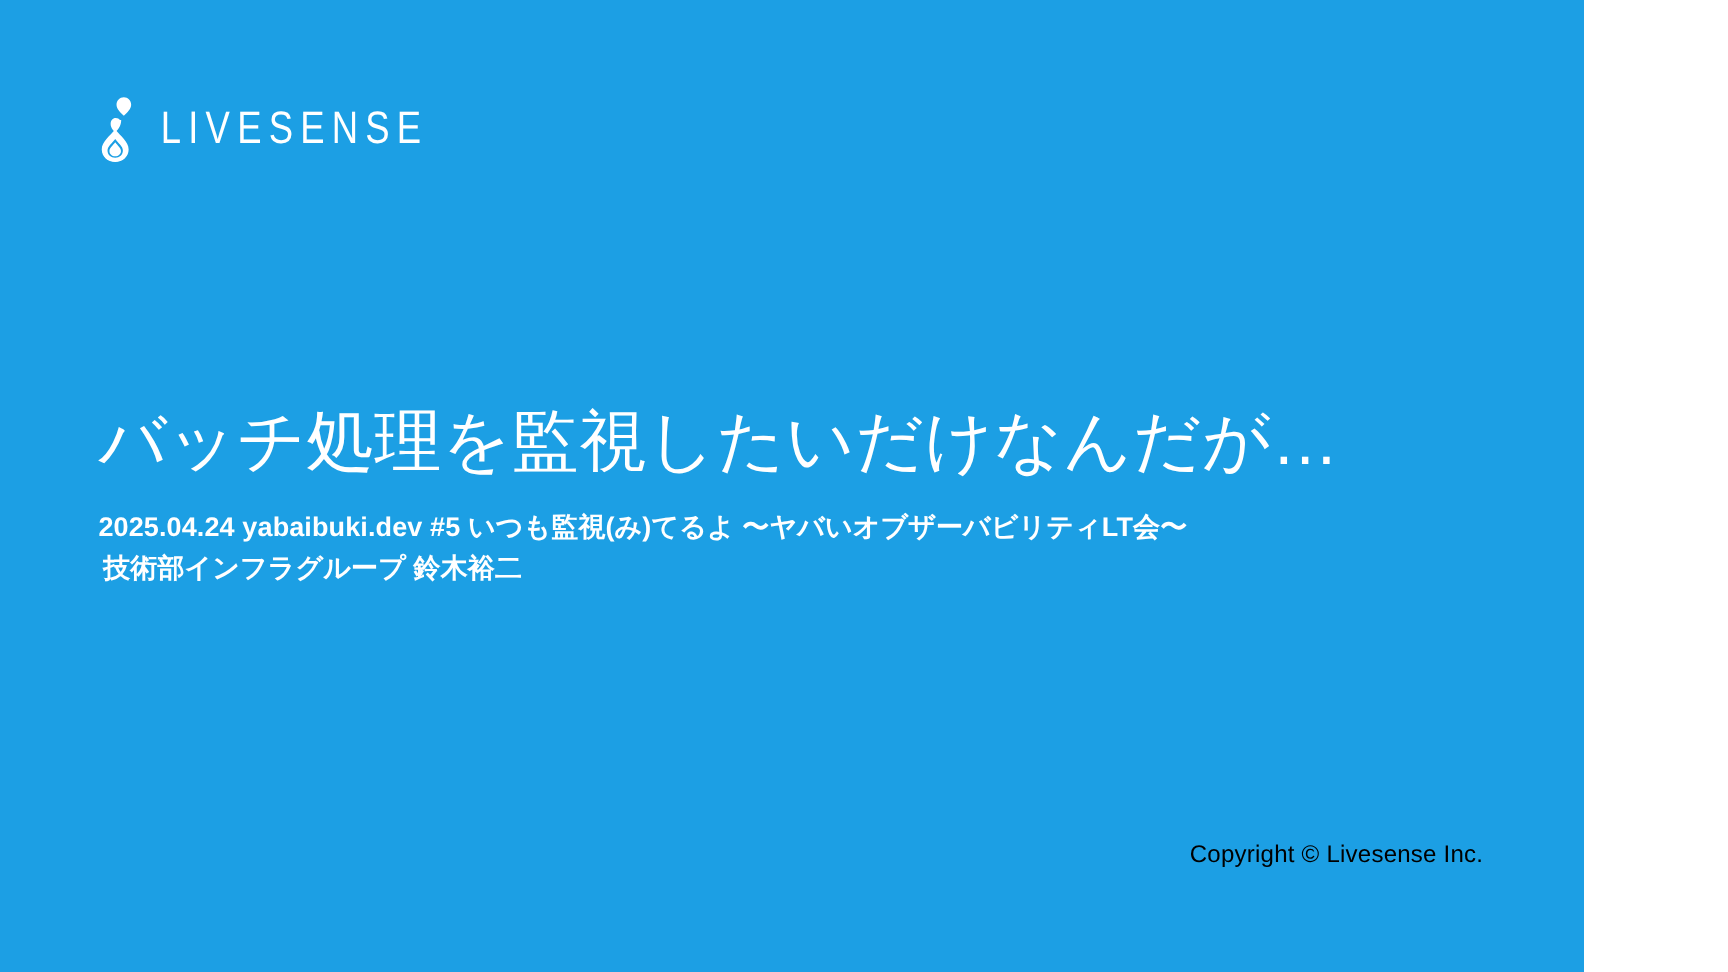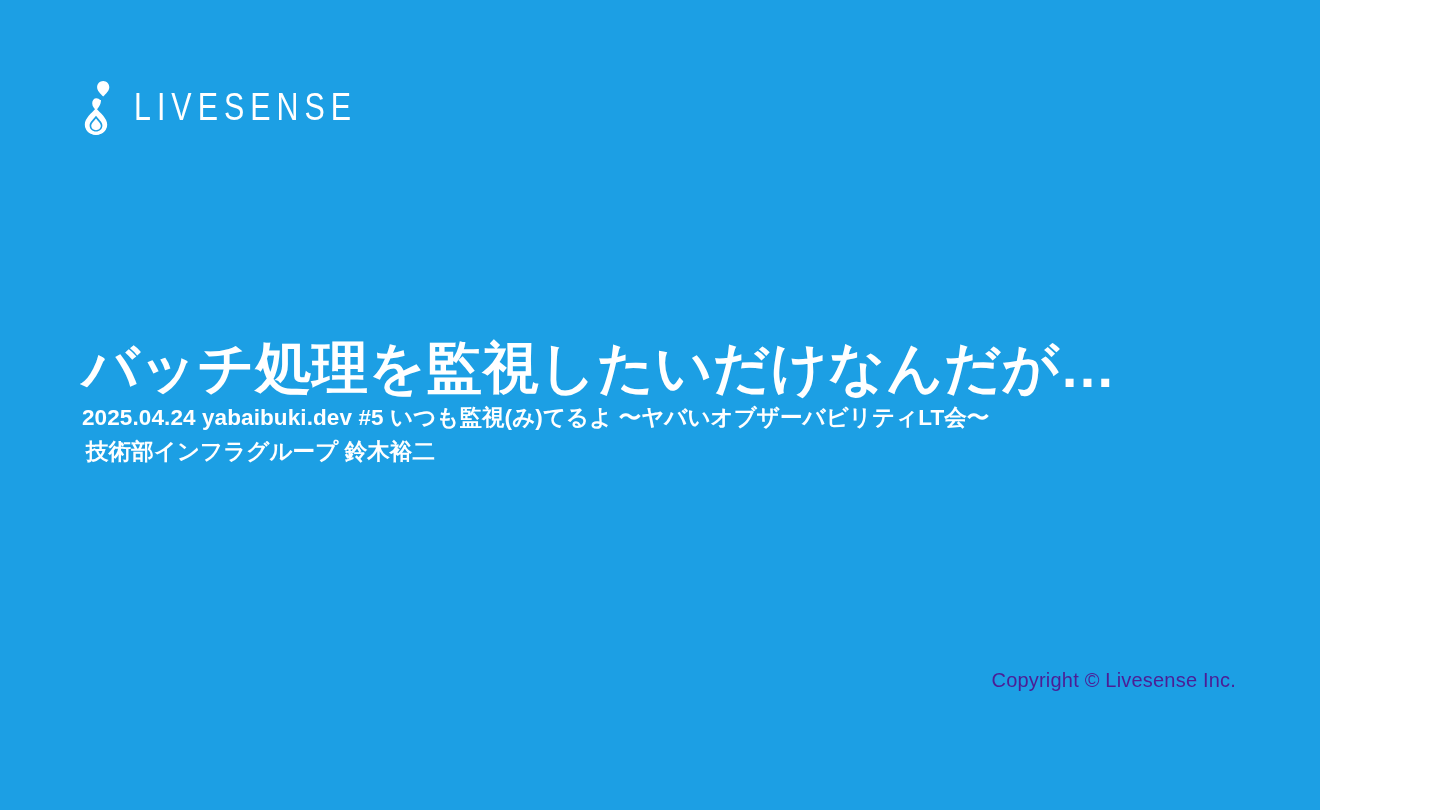--- a/index.html
+++ b/index.html
@@ -51,46 +51,47 @@
   
   #title-block {
     position: absolute;
     left: 82px;
     top: 336px;
     width: 1290px;
   }
   #slide-title {
     color: #ffffff;
     font-size: 56px;
-    font-weight: bold;
+    font-weight: normal;
     line-height: 1.16;
     letter-spacing: 0.5px;
     margin: 0;
     white-space: nowrap;
   }
   #subtitle-wrap {
+    margin-top: 22px;
   }
   .subtitle-line {
     color: #ffffff;
     font-size: 22.5px;
     font-weight: bold;
     line-height: 1.52;
     letter-spacing: 0.1px;
     white-space: nowrap;
   }
   #subtitle-line-2 {
     padding-left: 4px;
   }
 
   
   #footer-copyright {
     position: absolute;
     right: 84px;
-    top: 669px;
-    color: #4c1d95;
+    top: 701px;
+    color: #000000;
     font-size: 20px;
     font-weight: 400;
     letter-spacing: 0.2px;
     white-space: nowrap;
   }
 </style>
 </head>
 <body>
 
 <div id="slide">

